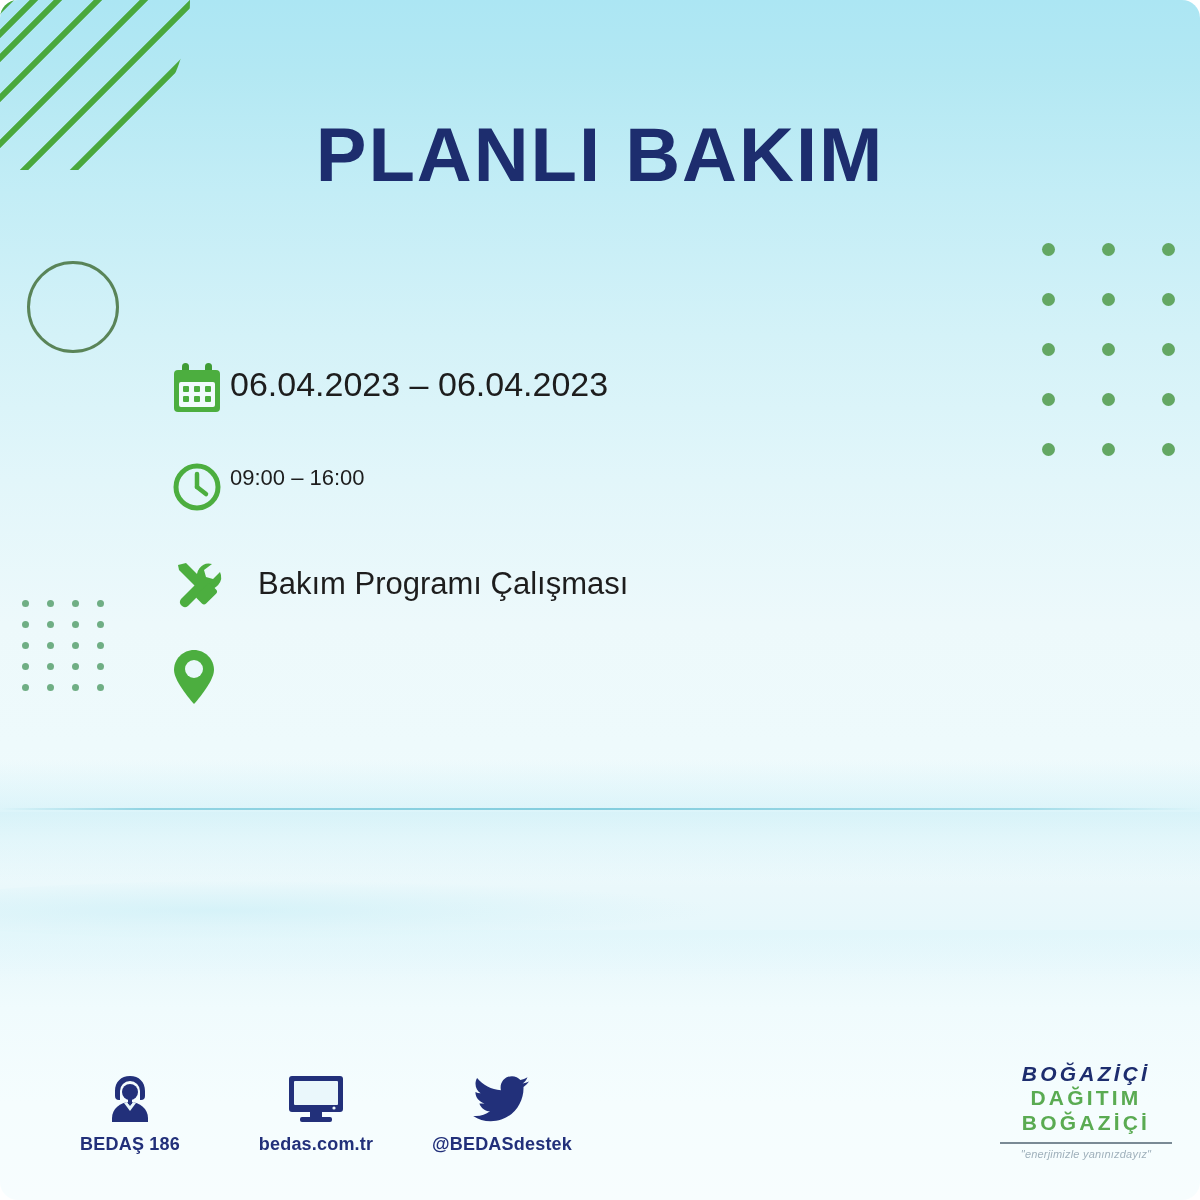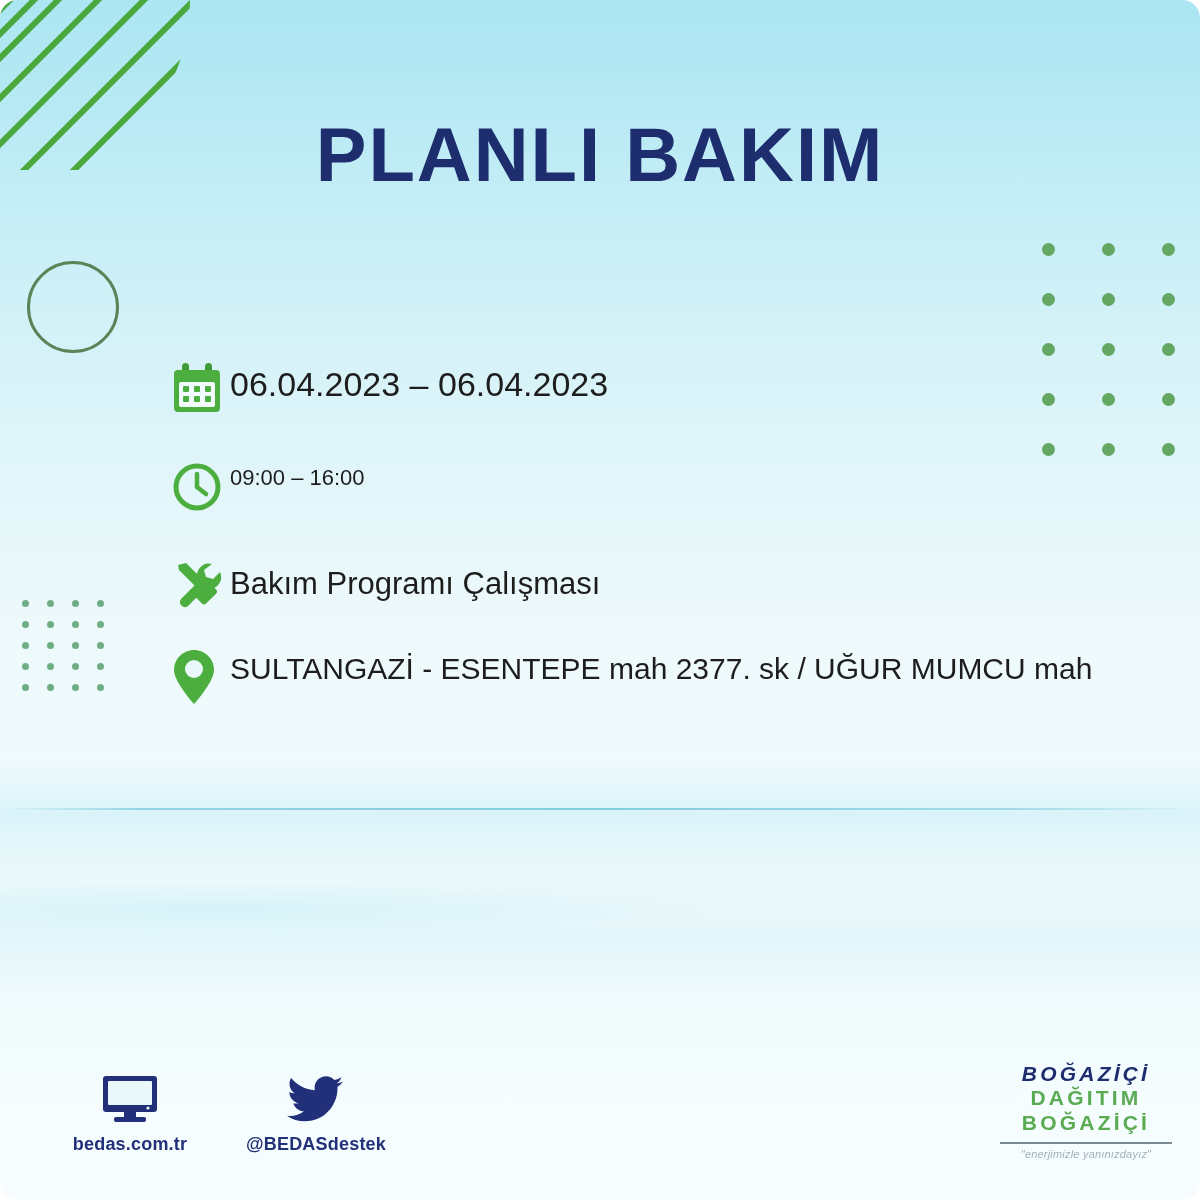--- a/index.html
+++ b/index.html
@@ -177,21 +177,21 @@
     line-height: 1.28;
     padding-top: 4px;
     letter-spacing: 0px;
   }
   .row-date .info-text  { font-size: 34px; padding-top: 3px; }
   .row-time .info-text  { font-size: 22px; padding-top: 4px; }
   .row-work .info-text  { font-size: 31px; padding-top: 6px; }
   .row-place .info-text { font-size: 30px; line-height: 1.42; padding-top: 2px; }
   .row-date  { margin-bottom: 38px; }
   .row-time  { margin-bottom: 36px; }
-  .row-work  { margin-bottom: 26px; }
+  .row-work  { margin-bottom: 26px; gap: 28px; }
 
   
   .contacts {
     position: absolute;
     left: 60px;
     top: 1068px;
     display: flex;
     align-items: flex-end;
     gap: 46px;
   }
@@ -378,28 +378,41 @@
     </div>
 
     <div class="info-row row-place">
       <div class="info-icon">
         <svg width="44" height="58" viewBox="0 0 44 58">
           <path d="M22 2 C11 2 2 11 2 22 C2 34 22 56 22 56 C22 56 42 34 42 22 C42 11 33 2 22 2 Z" fill="#4cae3f"></path>
           <circle cx="22" cy="21" r="9" fill="#eaf8fb"></circle>
         </svg>
       </div>
       <div class="info-text">
-        <div>SULTANGAZİ - ESENTEPE mah 2377. sk / UĞUR MUMCU  mah</div>
       </div>
     </div>
 
   </div>
 
   <div class="contacts">
 
+    <div class="contact">
+      <div class="contact-icon">
+        <svg width="52" height="52" viewBox="0 0 52 52">
+          <g fill="#22307a">
+            <path d="M26 4 C17 4 11 10 11 19 l0 5 a4 4 0 0 0 4 4 l1 0 0-9 a10 10 0 0 1 20 0 l0 9 1 0 a4 4 0 0 0 4 -4 l0-5 C41 10 35 4 26 4 z"></path>
+            <circle cx="26" cy="20" r="8" fill="#22307a"></circle>
+            <path d="M26 30 C16 30 8 37 8 46 l0 4 36 0 0-4 C44 37 36 30 26 30 z"></path>
+            <path d="M20 31 L26 39 L32 31 L29 30 L26 34 L23 30 z" fill="#e9f7fa"></path>
+            <rect x="24" y="27" width="4" height="5" fill="#22307a"></rect>
+          </g>
+        </svg>
+      </div>
+      <div class="contact-label">BEDAŞ 186</div>
+    </div>
 
     <div class="contact">
       <div class="contact-icon">
         <svg width="58" height="50" viewBox="0 0 58 50">
           <rect x="2" y="2" width="54" height="36" rx="3" fill="#22307a"></rect>
           <rect x="7" y="7" width="44" height="24" rx="1" fill="#eaf7fb"></rect>
           <circle cx="47" cy="34" r="1.6" fill="#eaf7fb"></circle>
           <rect x="23" y="38" width="12" height="5" fill="#22307a"></rect>
           <rect x="13" y="43" width="32" height="5" rx="2" fill="#22307a"></rect>
         </svg>

